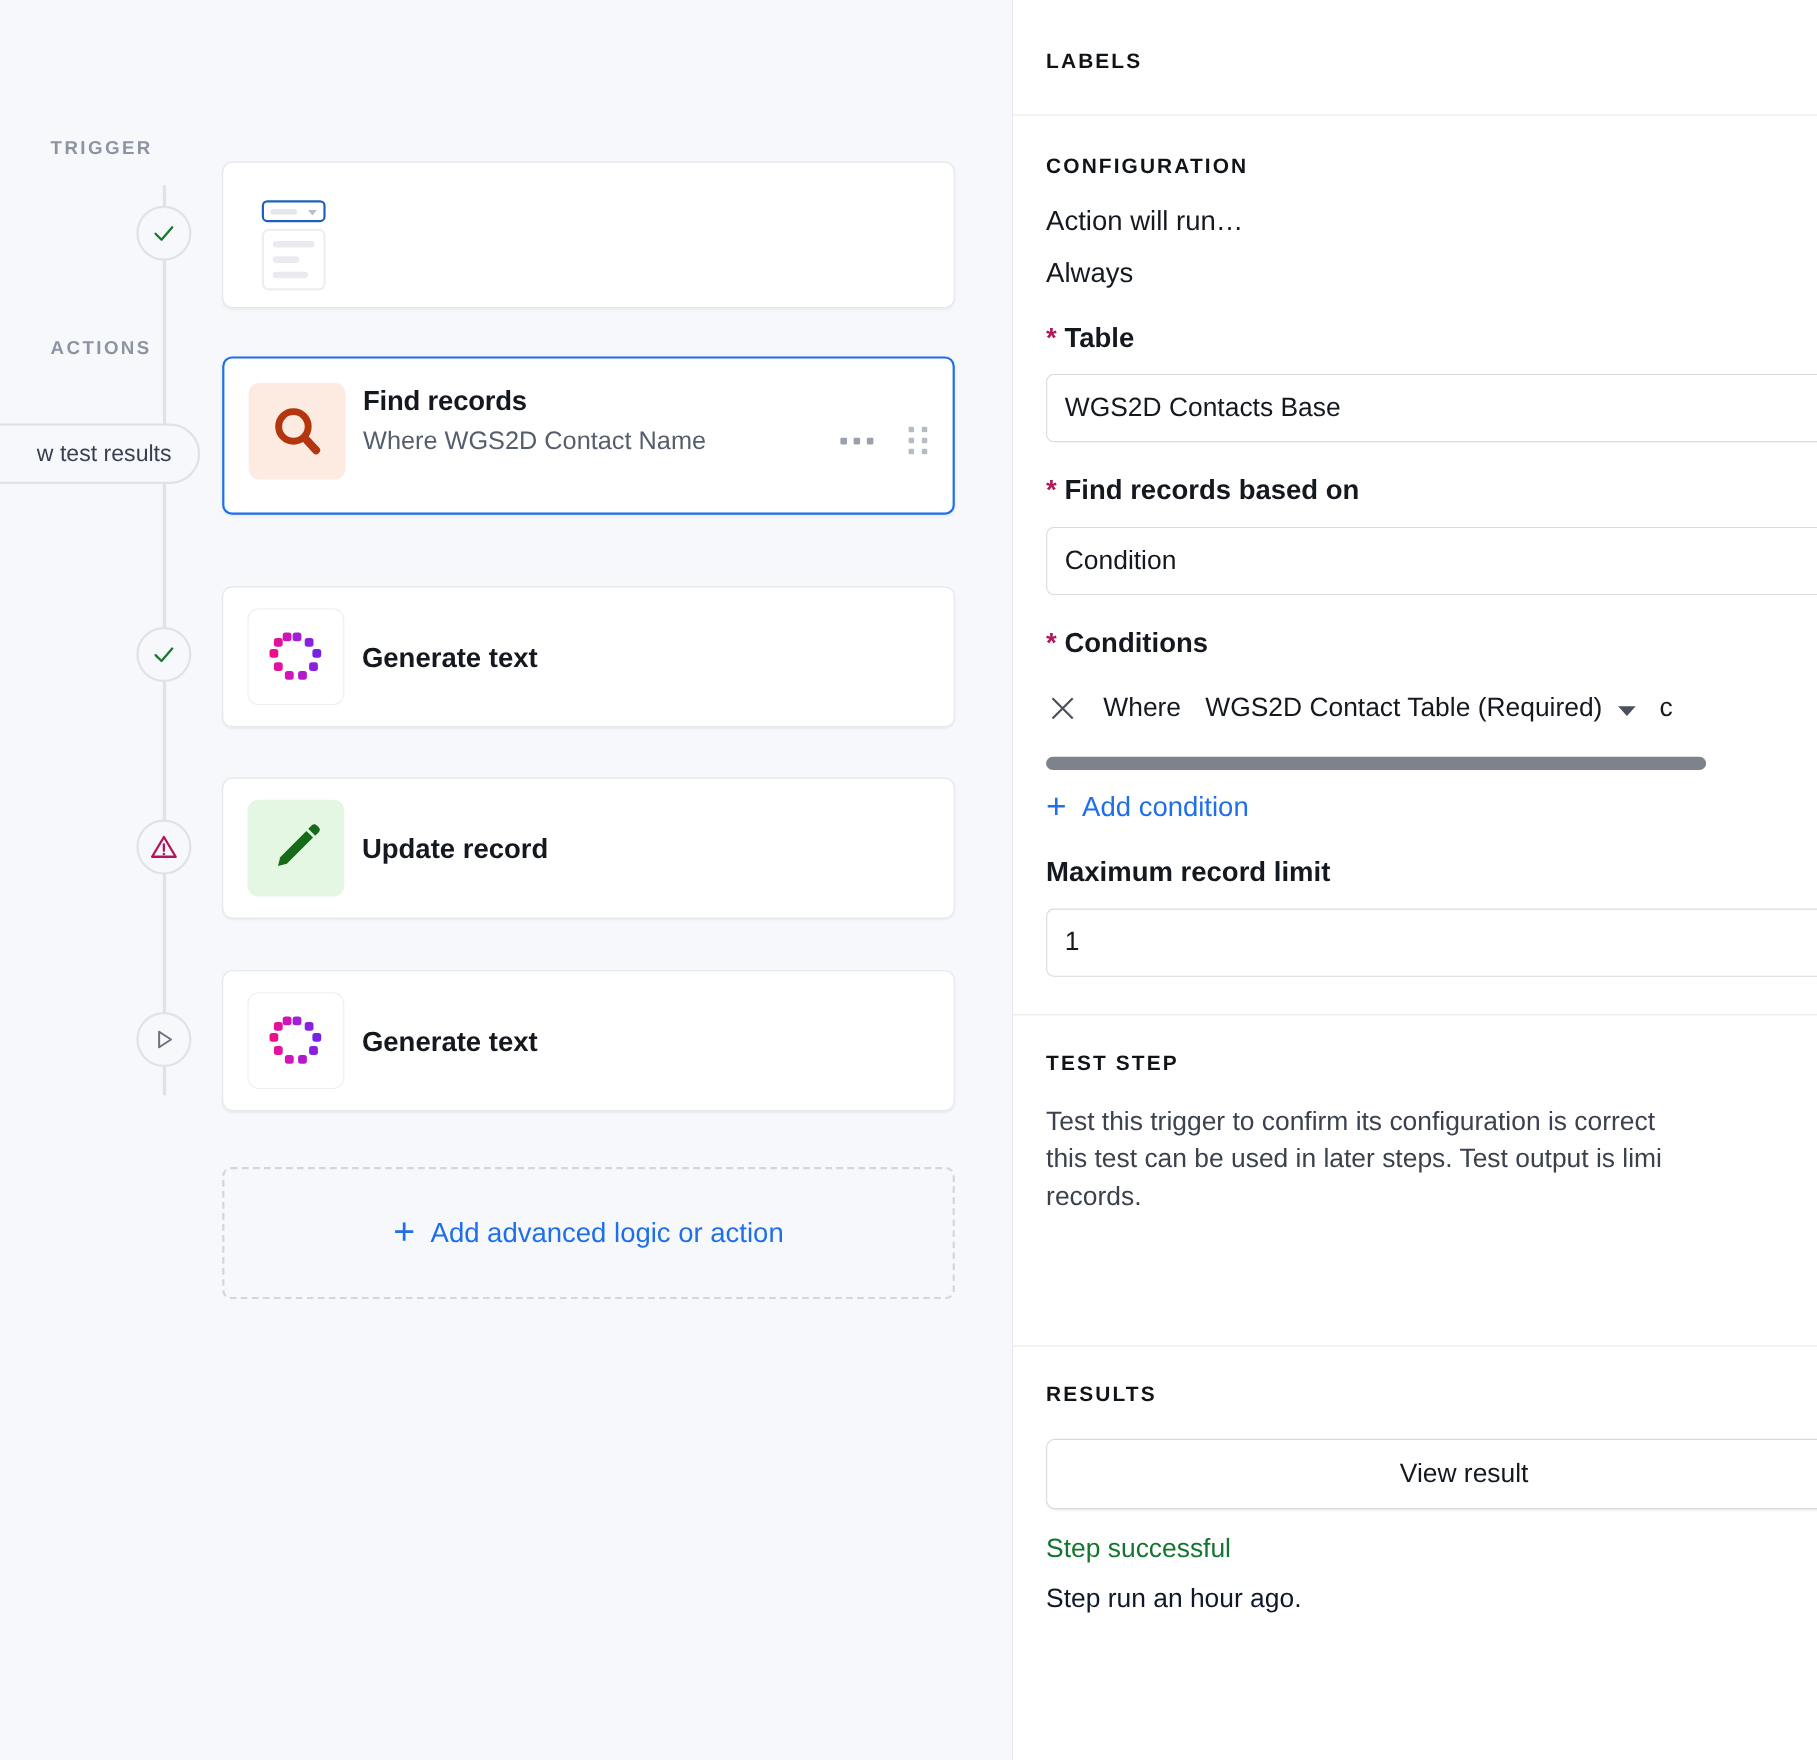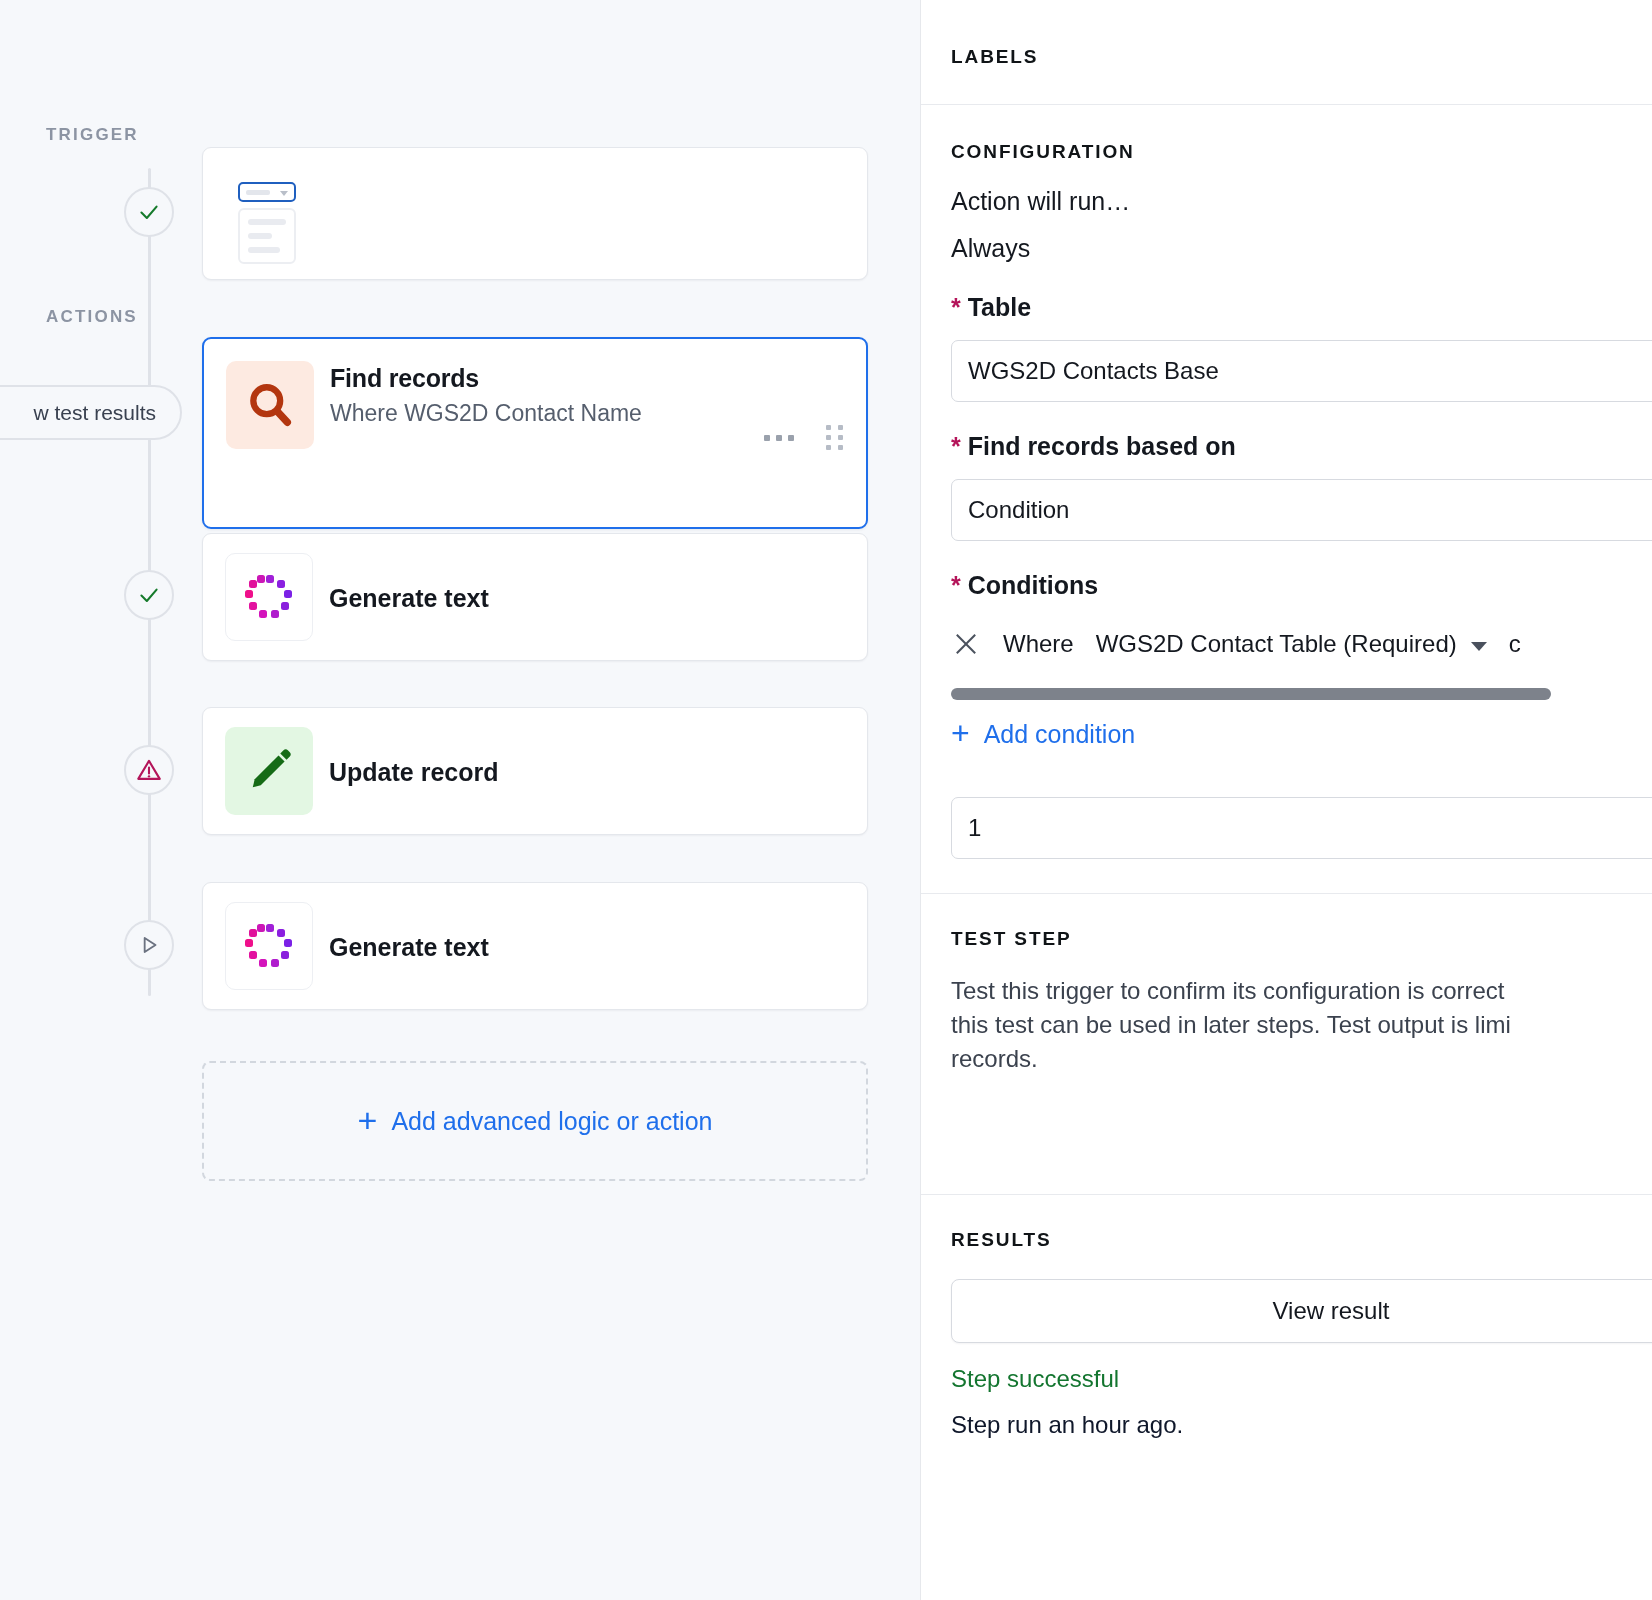--- a/index.html
+++ b/index.html
@@ -100,21 +100,21 @@
     display: flex;
     align-items: flex-start;
     padding: 22px 22px;
   }
   .step-card.selected {
     border: 2px solid #1f6feb;
     box-shadow: 0 1px 3px rgba(16,24,40,0.07);
   }
 
   .card-trigger { top: 147px; height: 133px; align-items: center; }
-  .card-find    { top: 337px; height: 192px; justify-content: flex-end; }
+  .card-find    { top: 324px; height: 144px; justify-content: flex-end; }
   .card-gen1    { top: 533px; height: 128px; align-items: center; }
   .card-update  { top: 707px; height: 128px; align-items: center; }
   .card-gen2    { top: 882px; height: 128px; align-items: center; }
 
   .card-icon {
     flex: 0 0 auto;
     width: 88px;
     height: 88px;
     border-radius: 10px;
     display: flex;
@@ -571,20 +571,21 @@
       </div>
 
       <div class="hscroll"></div>
 
       <div class="add-condition">
         <span class="plus-s">+</span>
         <span>Add condition</span>
       </div>
 
       <div class="gap-30"></div>
+      <div class="field-label">Maximum record limit</div>
       <div class="gap-18"></div>
       <div class="input-box">
         <span>1</span>
       </div>
     </div>
 
     <div class="panel-divider"></div>
     <div class="panel-sec teststep-block">
       <div class="sec-heading">TEST STEP</div>
       <div class="gap-24"></div>

